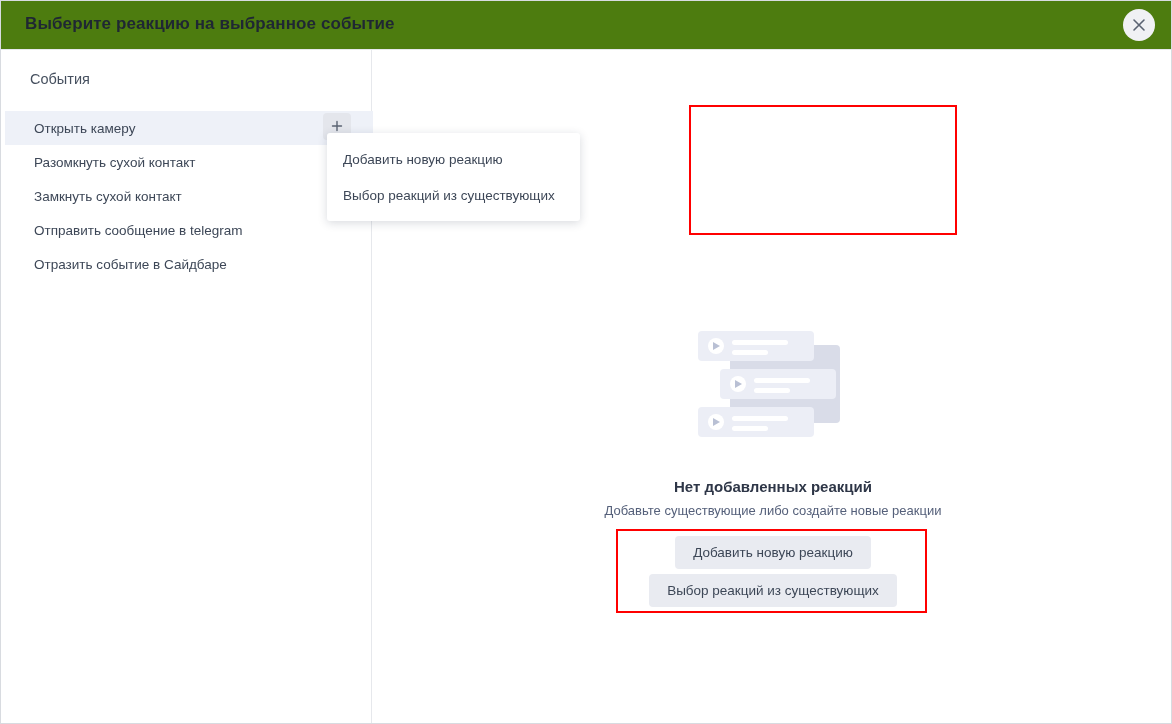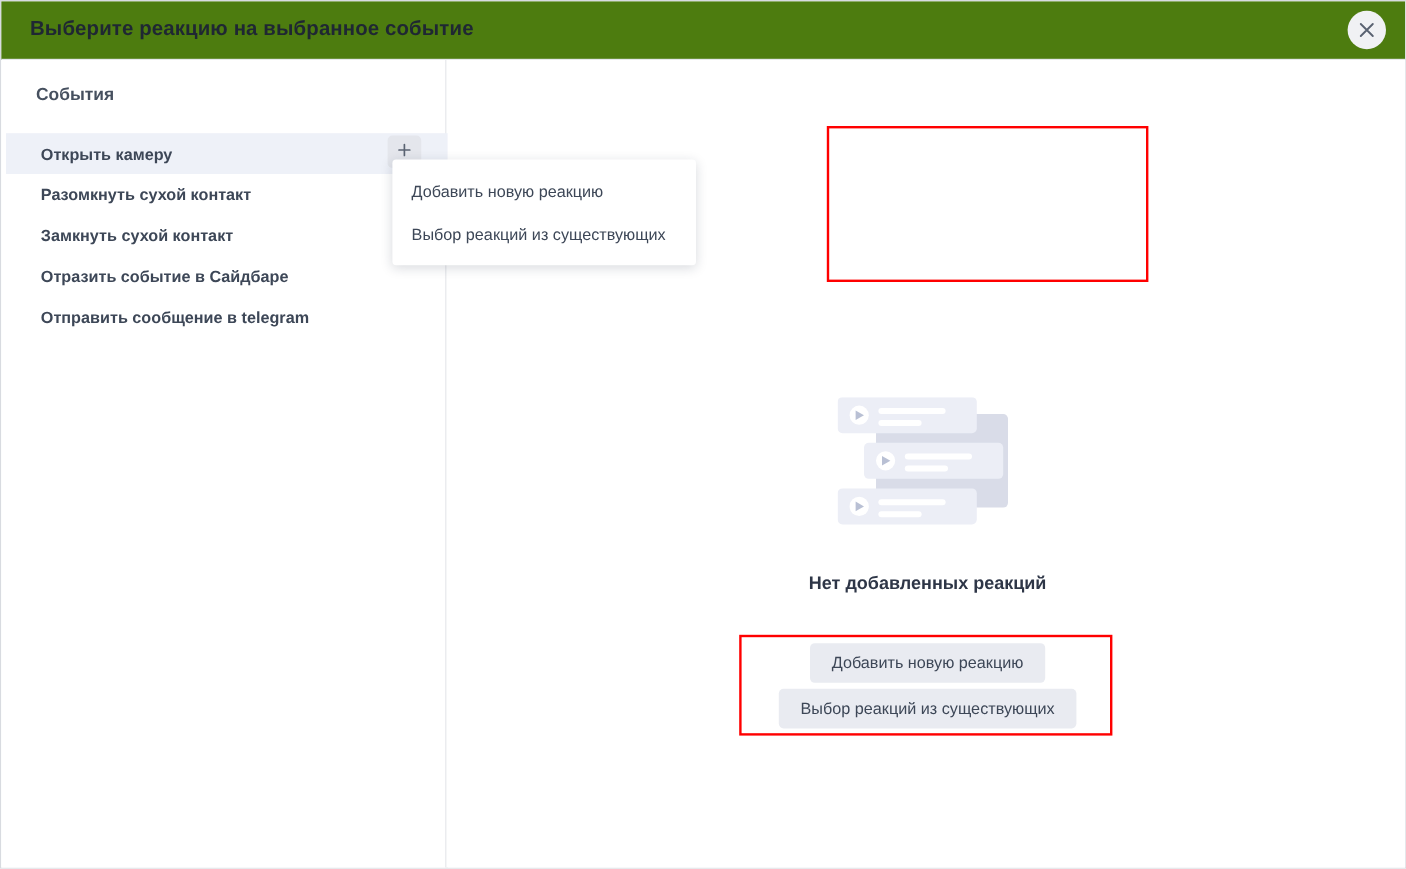--- a/index.html
+++ b/index.html
@@ -53,21 +53,20 @@
 
   
   .left-panel {
     position: absolute;
     left: 0;
     top: 49px;
     width: 371px;
     height: 675px;
     border-right: 1px solid #e6e8ec;
     background: #ffffff;
-    font-weight: bold;
   }
   .left-panel-title {
     position: absolute;
     left: 29px;
     top: 21px;
     font-size: 14.5px;
     color: #46505f;
   }
   .events-list {
     position: absolute;
@@ -234,24 +233,24 @@
       <div class="event-item selected">
         <span>Открыть камеру</span>
       </div>
       <div class="event-item">
         <span>Разомкнуть сухой контакт</span>
       </div>
       <div class="event-item">
         <span>Замкнуть сухой контакт</span>
       </div>
       <div class="event-item">
+        <span>Отправить сообщение в telegram</span>
+      </div>
+      <div class="event-item">
         <span>Отразить событие в Сайдбаре</span>
-      </div>
-      <div class="event-item">
-        <span>Отправить сообщение в telegram</span>
       </div>
     </div>
   </div>
 
   <div class="right-panel">
 
     <div class="empty-state">
       <div class="empty-illustration">
         <svg width="150" height="110" viewBox="0 0 150 110">
           <rect x="32" y="14" width="110" height="78" rx="4" fill="#d9dce8"></rect>
@@ -266,20 +265,21 @@
           <rect x="56" y="47" width="56" height="5" rx="2.5" fill="#ffffff"></rect>
           <rect x="56" y="57" width="36" height="5" rx="2.5" fill="#ffffff"></rect>
           <rect x="0" y="76" width="116" height="30" rx="4" fill="#eceef6"></rect>
           <circle cx="18" cy="91" r="8" fill="#ffffff"></circle>
           <path d="M15 87 L22 91 L15 95 Z" fill="#b9c0d4"></path>
           <rect x="34" y="85" width="56" height="5" rx="2.5" fill="#ffffff"></rect>
           <rect x="34" y="95" width="36" height="5" rx="2.5" fill="#ffffff"></rect>
         </svg>
       </div>
       <div class="empty-title">Нет добавленных реакций</div>
+      <div class="empty-sub">Добавьте существующие либо создайте новые реакции</div>
       <div class="empty-actions">
         <button class="action-btn">Добавить новую реакцию</button>
         <button class="action-btn">Выбор реакций из существующих</button>
       </div>
     </div>
 
     <button class="plus-btn">
       <span>
         <svg width="12" height="12" viewBox="0 0 12 12">
           <path d="M6 1.5 V10.5 M1.5 6 H10.5" stroke="#5a6372" stroke-width="1.4" stroke-linecap="round"></path>

